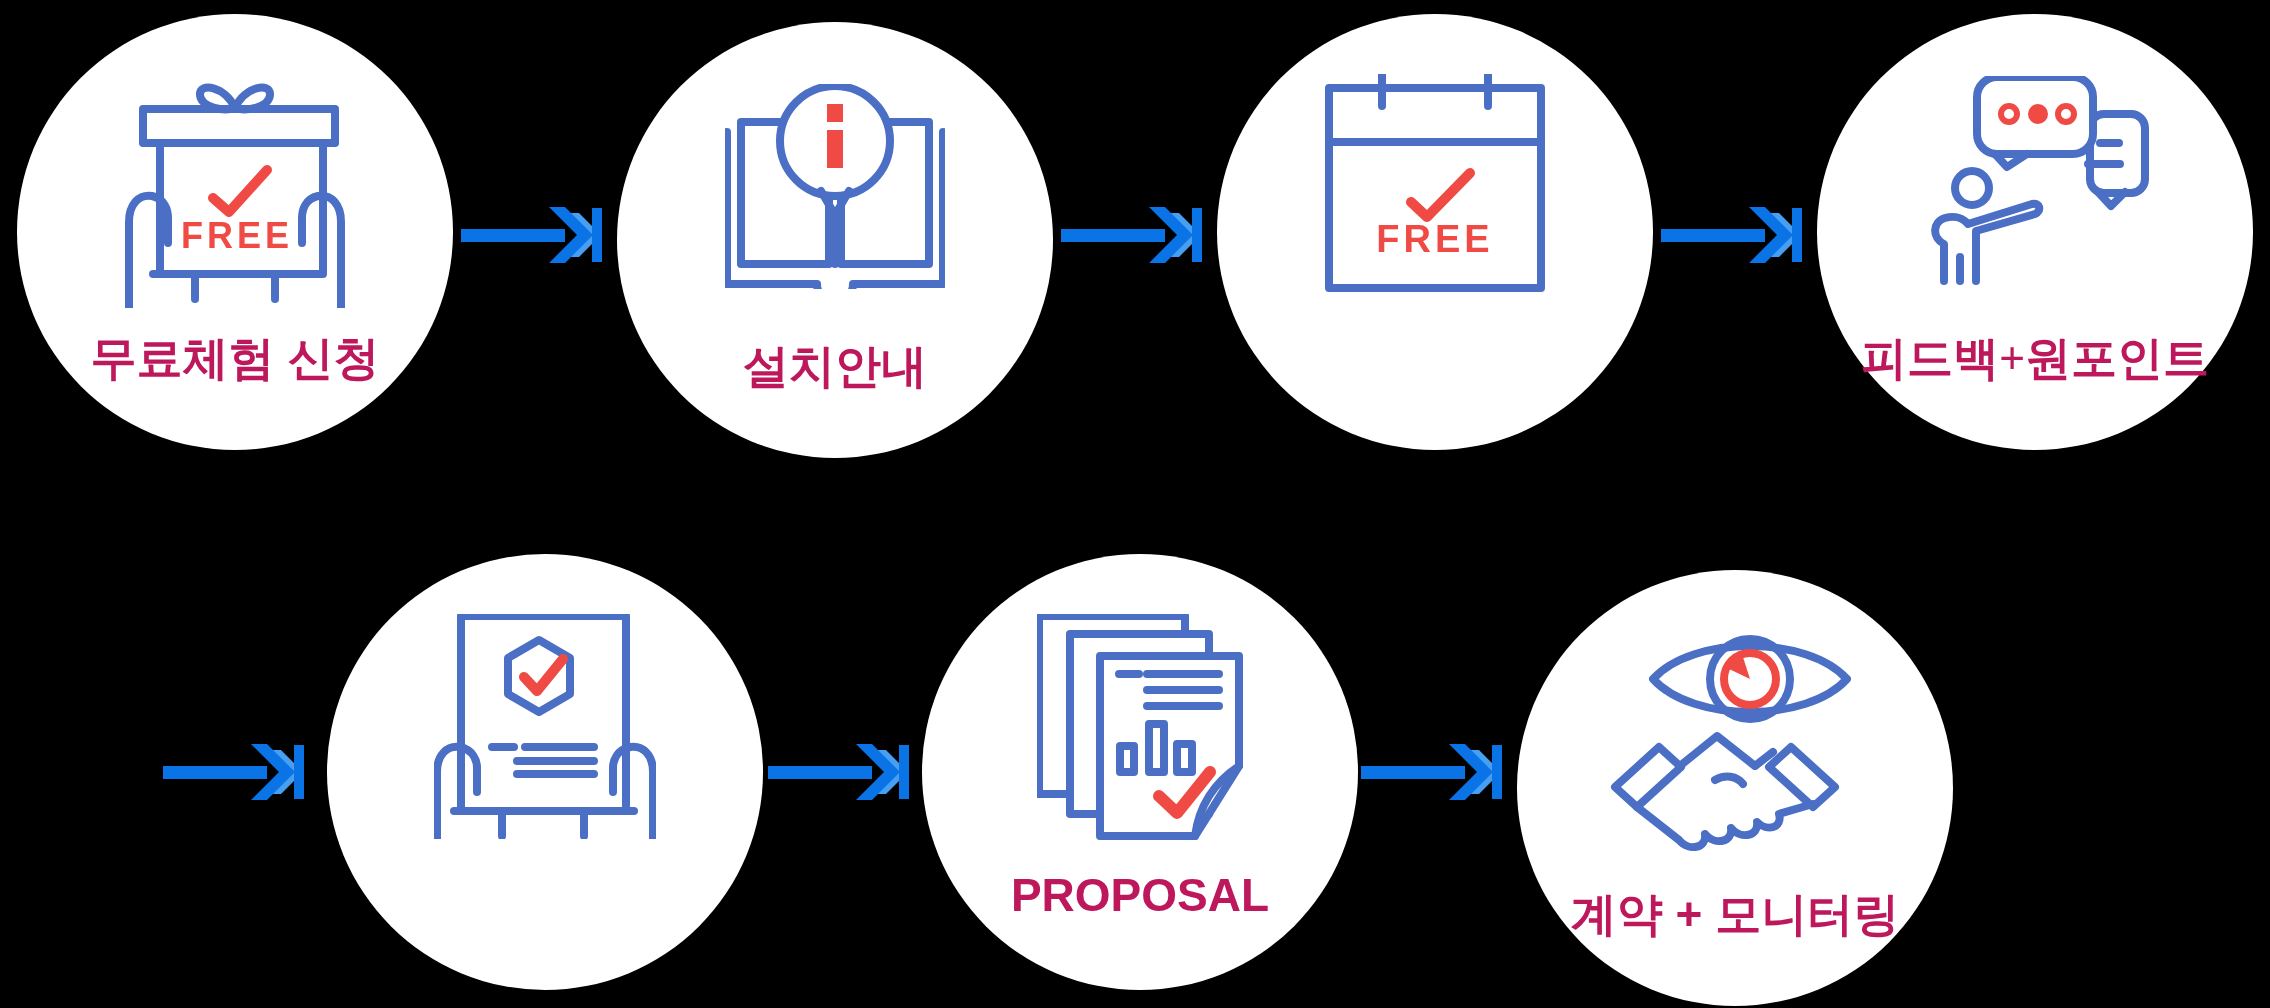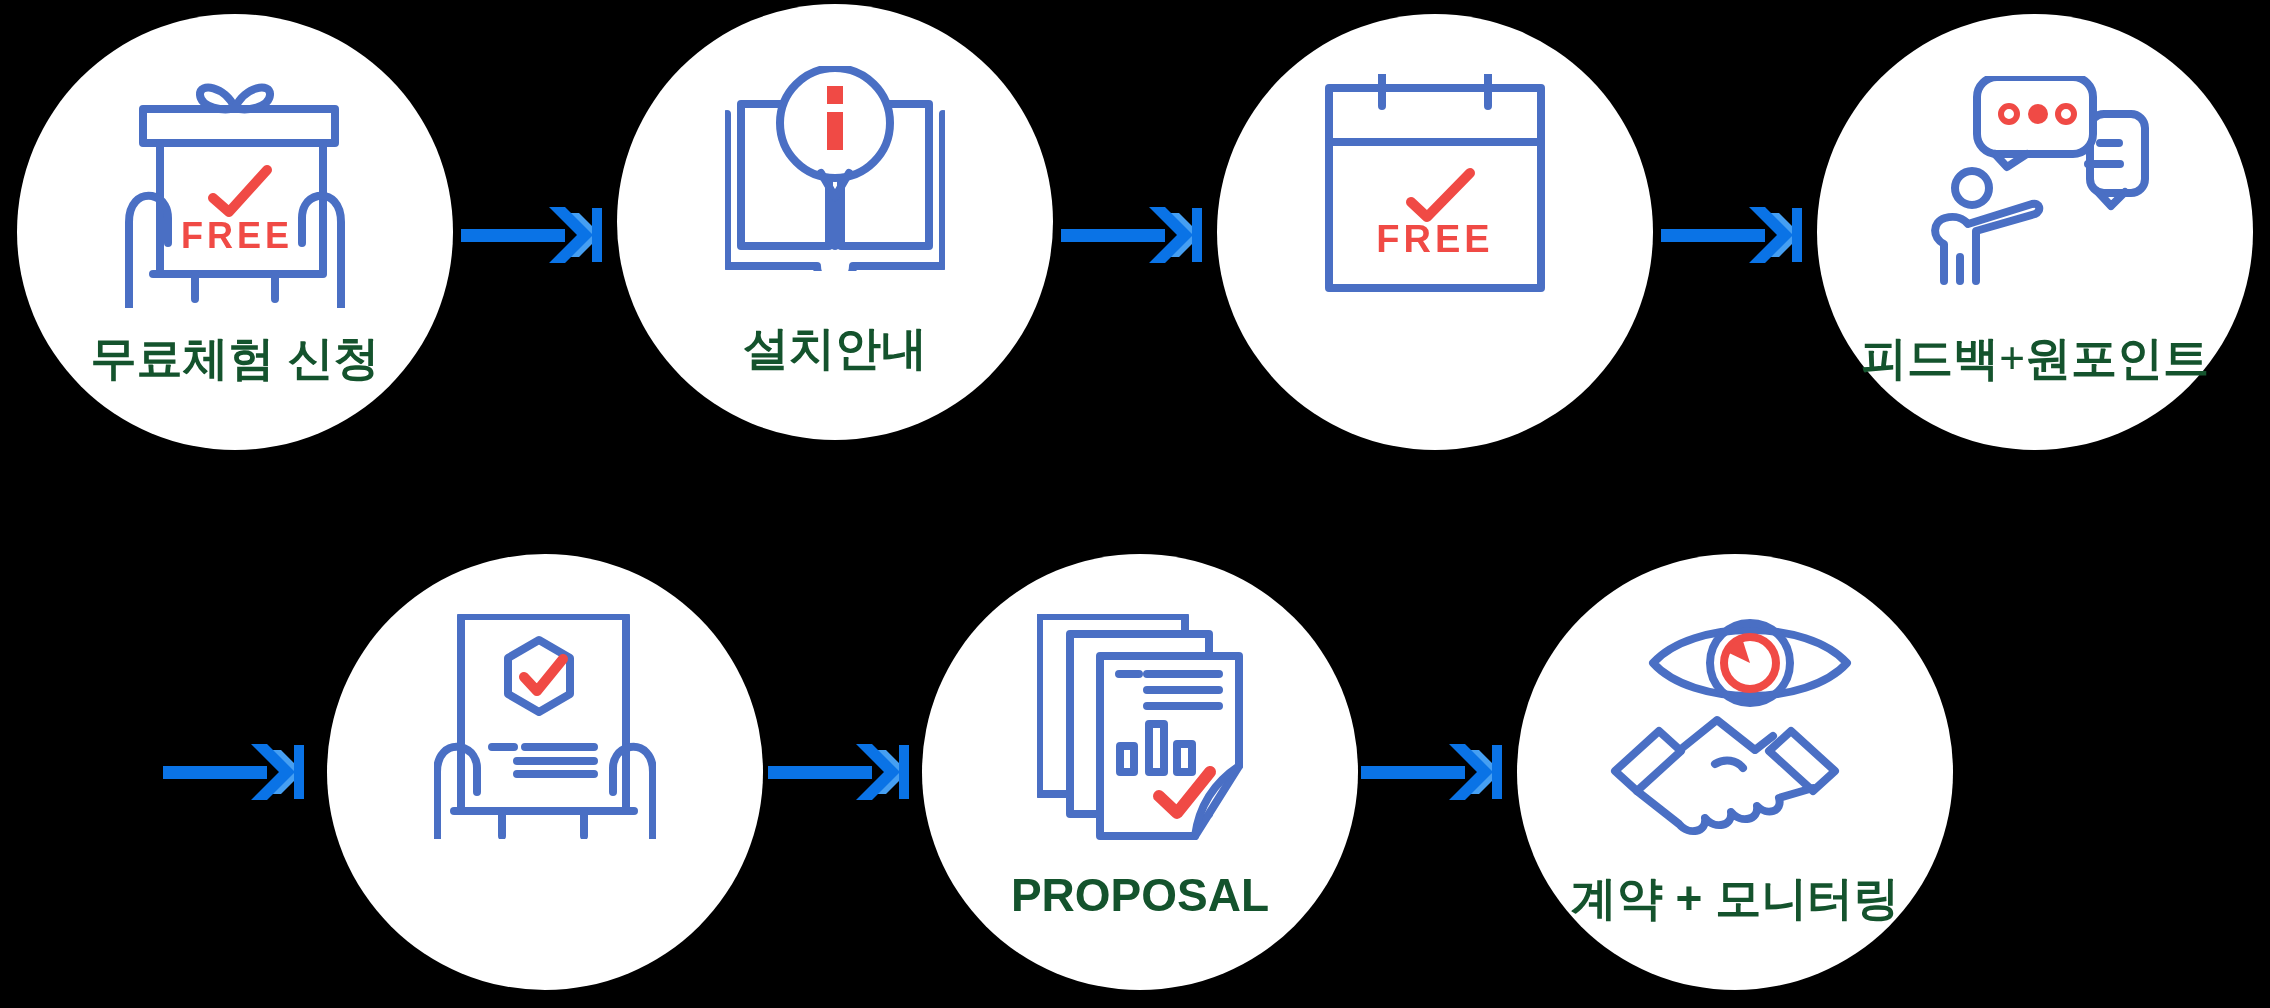--- a/index.html
+++ b/index.html
@@ -8,21 +8,21 @@
     background:#000000;
     font-family:"Liberation Sans","DejaVu Sans",sans-serif;
   }
   .step{
     position:absolute;width:436px;height:436px;border-radius:50%;
     background:#ffffff;
   }
   .icon{position:absolute;left:50%;transform:translateX(-50%);}
   .label{
     position:absolute;left:0;right:0;top:314px;text-align:center;
-    font-size:46px;font-weight:bold;color:#14532d;letter-spacing:0px;
+    font-size:46px;font-weight:bold;color:#be185d;letter-spacing:0px;
     white-space:nowrap;
   }
   .arrow{position:absolute;width:141px;height:56px;}
   svg{display:block;}
   .str{stroke:#4a6fc4;stroke-width:8;fill:none;stroke-linecap:round;stroke-linejoin:round;}
   .strf{stroke:#4a6fc4;stroke-width:8;fill:#ffffff;stroke-linecap:round;stroke-linejoin:round;}
   .red{stroke:#f04a45;fill:none;stroke-linecap:round;stroke-linejoin:round;}
   .redf{fill:#f04a45;stroke:none;}
   .free-text{fill:#f04a45;font-weight:bold;letter-spacing:4px;text-anchor:middle;
     font-family:"Liberation Sans","DejaVu Sans",sans-serif;}
@@ -39,21 +39,21 @@
     <path class="str" d="M28,192 H198"></path>
     <path class="str" d="M70,192 V217 M150,192 V217"></path>
     <path class="str" d="M4,226 V140 C4,122 14,112 27,114 C40,117 43,128 43,136 V161"></path>
     <path class="str" d="M216,226 V140 C216,122 206,112 193,114 C180,117 177,128 177,136 V161"></path>
     <path class="red" stroke-width="10" d="M88,116 L104,130 L142,88"></path>
     <text class="free-text" x="112" y="166" font-size="36">FREE</text>
   </svg>
   <div class="label">무료체험 신청</div>
 </div>
 
-<div class="step" style="left:617px;top:4px;">
+<div class="step" style="left:617px;top:22px;">
   <svg class="icon" style="top:62px;" width="220" height="205" viewBox="0 0 220 205">
     <path class="str" d="M2,48 V200 H92 A18,18 0 0 0 128,200 H218 V48"></path>
     <path class="str" d="M16,38 H104 V180 H16 Z"></path>
     <path class="str" d="M116,38 H204 V180 H116 Z"></path>
     <path class="str" d="M110,128 V180"></path>
     <circle class="strf" cx="110" cy="57" r="55"></circle>
     <path class="str" d="M96,107 L110,131 L124,107"></path>
     <rect class="redf" x="102" y="20" width="16" height="18"></rect>
     <rect class="redf" x="102" y="46" width="16" height="38"></rect>
   </svg>
@@ -108,21 +108,21 @@
     <path class="str" d="M158,222 C162,192 178,168 202,152"></path>
     <path class="str" stroke-width="7" d="M82,60 H102 M110,60 H182 M110,76 H182 M110,92 H182"></path>
     <rect class="str" stroke-width="7" x="83" y="132" width="14" height="26"></rect>
     <rect class="str" stroke-width="7" x="112" y="110" width="15" height="48"></rect>
     <rect class="str" stroke-width="7" x="140" y="130" width="15" height="28"></rect>
     <path class="red" stroke-width="12" d="M122,182 L140,199 L173,158"></path>
   </svg>
   <div class="label">PROPOSAL</div>
 </div>
 
-<div class="step" style="left:1517px;top:554px;">
+<div class="step" style="left:1517px;top:570px;">
   <svg class="icon" style="top:62px;" width="280" height="232" viewBox="0 0 280 232">
     <path class="str" d="M58,47 C98,3 212,3 252,47 C212,91 98,91 58,47 Z"></path>
     <circle class="str" cx="155" cy="47" r="40"></circle>
     <circle class="red" stroke-width="8" cx="155" cy="47" r="26"></circle>
     <path class="redf" d="M155,47 L147,22 A26,26 0 0 0 132,36 Z"></path>
     <g>
       <path class="str" d="M20,155 L64,115 L86,135 L42,175 Z"></path>
       <path class="str" d="M240,155 L196,115 L174,135 L218,175 Z"></path>
       <path class="str" d="M86,133 L122,104 L160,134 L178,120"></path>
       <path class="str" d="M42,175 L84,208 C94,220 112,216 110,202 C120,214 138,210 136,196 C146,208 164,204 162,190 C172,200 188,196 184,182 L218,172"></path>

